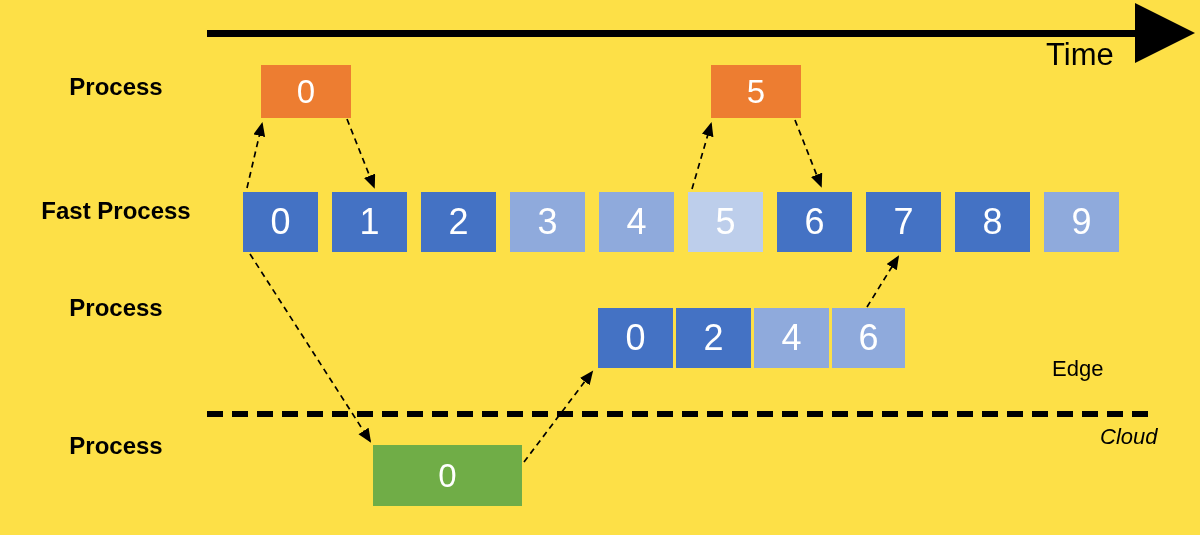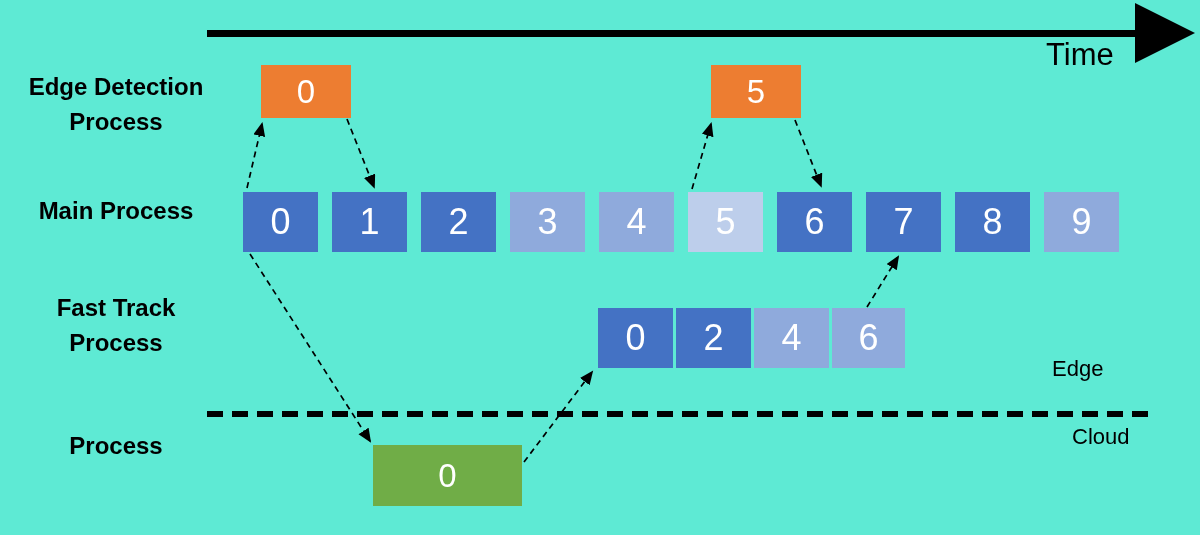--- a/index.html
+++ b/index.html
@@ -1,17 +1,17 @@
 <!DOCTYPE html>
 <html><head>
 <meta charset="utf-8">
 <style>
   html,body{margin:0;padding:0;background:#ffffff;}
   .canvas{
-    position:relative;width:1200px;height:535px;background:#5eead4;overflow:hidden;
+    position:relative;width:1200px;height:535px;background:#fde047;overflow:hidden;
     font-family:"Liberation Sans",sans-serif;
   }
   
   .time-line{position:absolute;left:207px;top:30px;width:928px;height:7px;background:#000;}
   .time-arrowhead{
     position:absolute;left:1135px;top:3px;width:0;height:0;
     border-top:30px solid transparent;border-bottom:30px solid transparent;
     border-left:60px solid #000;
   }
   .time-label{position:absolute;left:1046px;top:37px;font-size:31px;color:#000;}
@@ -25,42 +25,40 @@
     position:absolute;display:flex;align-items:center;justify-content:center;
     color:#ffffff;line-height:1;
   }
   
   .divider{
     position:absolute;left:207px;top:411px;width:945px;height:6px;
     background:repeating-linear-gradient(90deg,#000 0 16px,transparent 16px 25px);
   }
   .region-label{position:absolute;font-size:22px;color:#000;}
   .region-label.edge{left:1052px;top:356px;}
-  .region-label.cloud{left:1072px;top:424px;}
+  .region-label.cloud{left:1100px;top:424px;font-style:italic;}
   svg.arrows{position:absolute;left:0;top:0;pointer-events:none;}
   svg.arrows line{stroke:#000;stroke-width:1.7;stroke-dasharray:6 4.5;}
 </style>
 </head>
 <body>
 
 <div class="canvas">
 
   <div class="time-line"></div>
   <div class="time-arrowhead"></div>
   <div class="time-label">Time</div>
 
   <div class="row-label" style="top:69px">
-    <div>Edge Detection</div>
     <div>Process</div>
   </div>
   <div class="row-label" style="top:193px">
-    <div>Main Process</div>
+    <div>Fast Process</div>
   </div>
   <div class="row-label" style="top:290px">
-    <div>Fast Track</div>
     <div>Process</div>
   </div>
   <div class="row-label" style="top:428px">
     <div>Process</div>
   </div>
 
   <div>
       <div class="task-box" style="left: 261px; top: 65px; width: 90px; height: 53px; background: rgb(237, 125, 49); font-size: 33px;">0</div>
       <div class="task-box" style="left: 711px; top: 65px; width: 90px; height: 53px; background: rgb(237, 125, 49); font-size: 33px;">5</div>
     </div>

